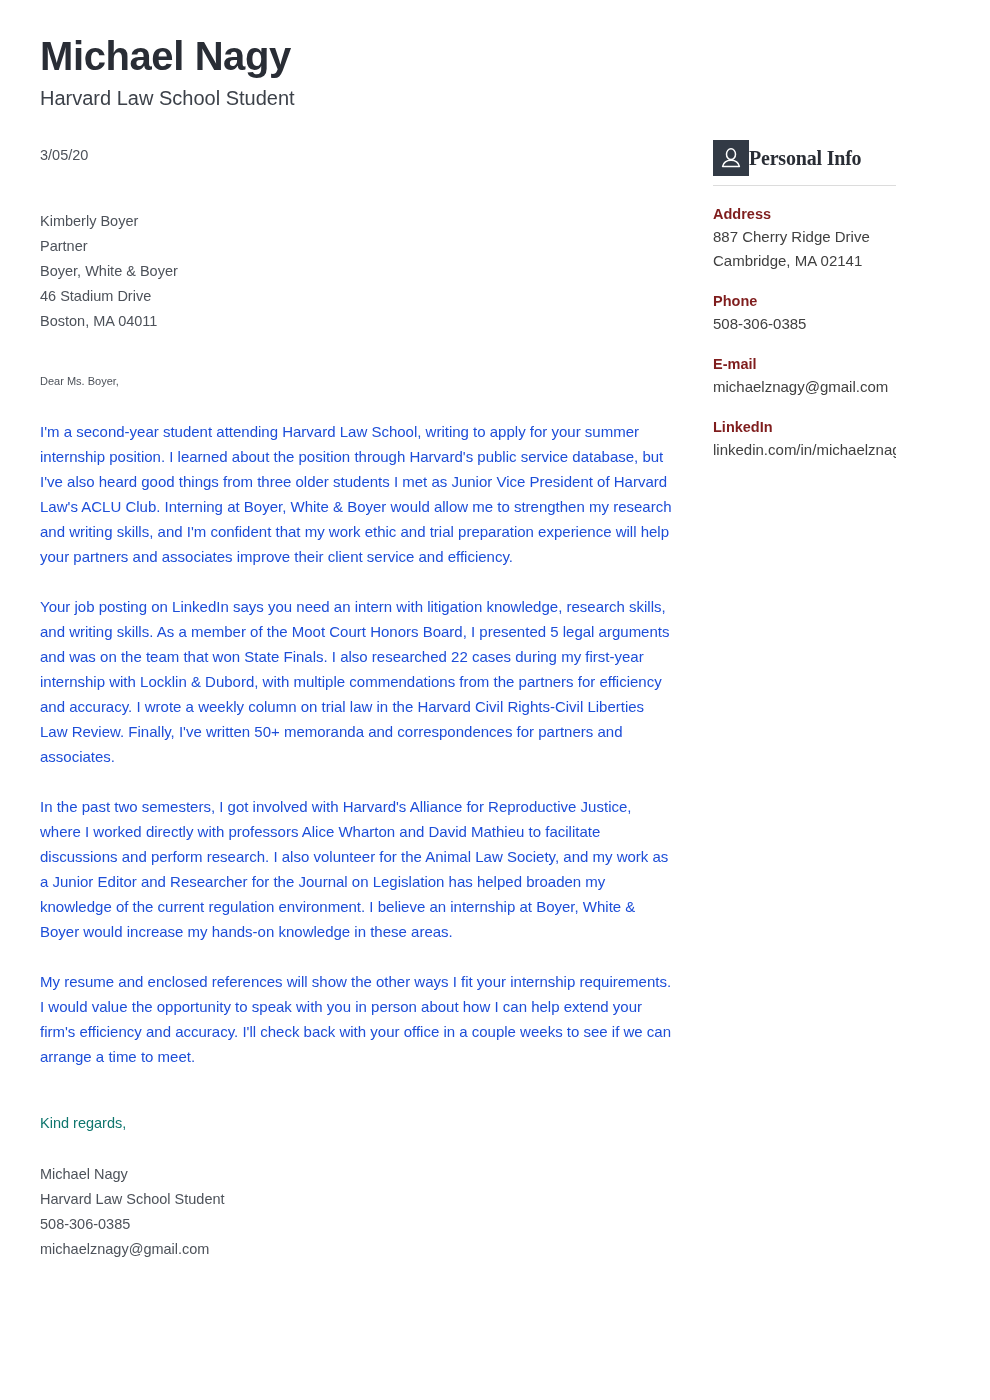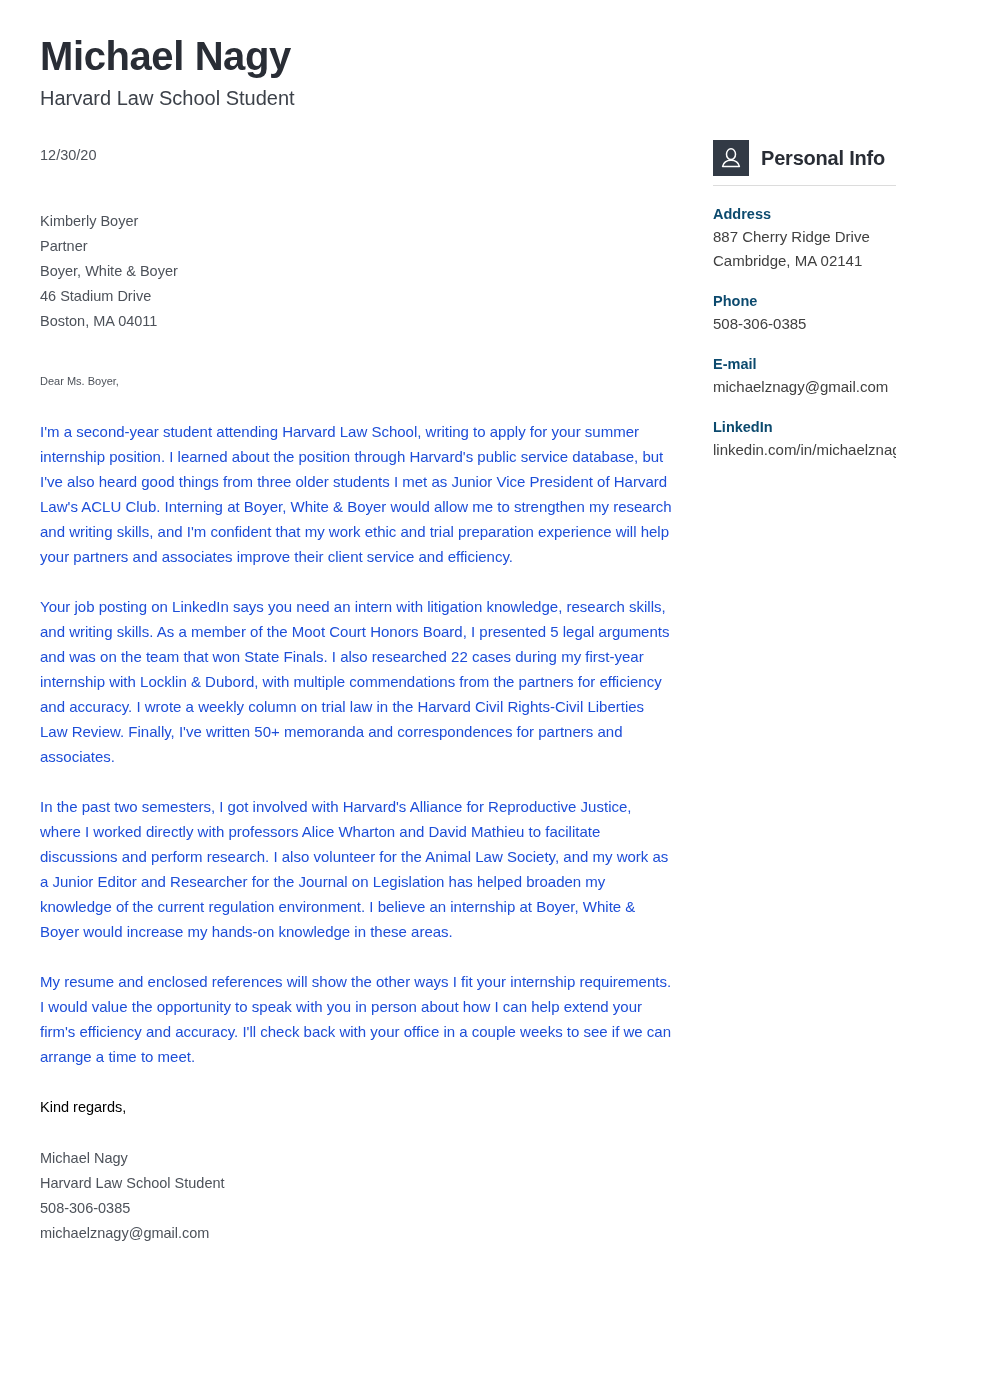--- a/index.html
+++ b/index.html
@@ -74,23 +74,23 @@
     line-height: 25px;
   }
   .para {
     margin-top: 25px;
     font-size: 15px;
     color: #1d4ed8;
     line-height: 25px;
     text-align: left;
   }
   .closing {
-    margin-top: 26px;
-    font-size: 14.5px;
-    color: #000000;
+    margin-top: 42px;
+    font-size: 14.5px;
+    color: #0f766e;
     line-height: 25px;
   }
   .signature {
     margin-top: 26px;
     font-size: 14.5px;
     color: #4d525a;
   }
   .signature .line {
     line-height: 25px;
   }
@@ -98,23 +98,23 @@
   
   .sidebar {
     position: absolute;
     left: 713px;
     top: 140px;
     width: 236px;
   }
   .sidebar-header {
     display: flex;
     align-items: center;
-    gap: 12px;
     padding-bottom: 9px;
     border-bottom: 1px solid #dcdcdc;
+    font-family: Liberation Serif, serif;
   }
   .sidebar-icon {
     width: 36px;
     height: 36px;
     background: #323a45;
     display: flex;
     align-items: center;
     justify-content: center;
     flex: 0 0 auto;
   }
@@ -126,21 +126,21 @@
     letter-spacing: -0.2px;
     line-height: 1.1;
   }
   .info-group {
     margin-top: 17px;
   }
   .info-group:first-of-type { margin-top: 19px; }
   .info-label {
     font-size: 14.5px;
     font-weight: bold;
-    color: #0c4a6e;
+    color: #7f1d1d;
     line-height: 22px;
   }
   .info-value {
     font-size: 15px;
     color: #404040;
     line-height: 24px;
     word-break: break-word;
   }
 </style>
 </head>
@@ -148,21 +148,21 @@
 
 <div class="page">
 
   <div class="header">
     <h1 class="name">Michael Nagy</h1>
     <div class="job-title">Harvard Law School Student</div>
   </div>
 
   <div class="letter">
 
-    <div class="date">12/30/20</div>
+    <div class="date">3/05/20</div>
 
     <div class="address-block">
       <div class="line">Kimberly Boyer</div>
       <div class="line">Partner</div>
       <div class="line">Boyer, White &amp; Boyer</div>
       <div class="line">46 Stadium Drive</div>
       <div class="line">Boston, MA 04011</div>
     </div>
 
     <div class="salutation">Dear Ms. Boyer,</div>

